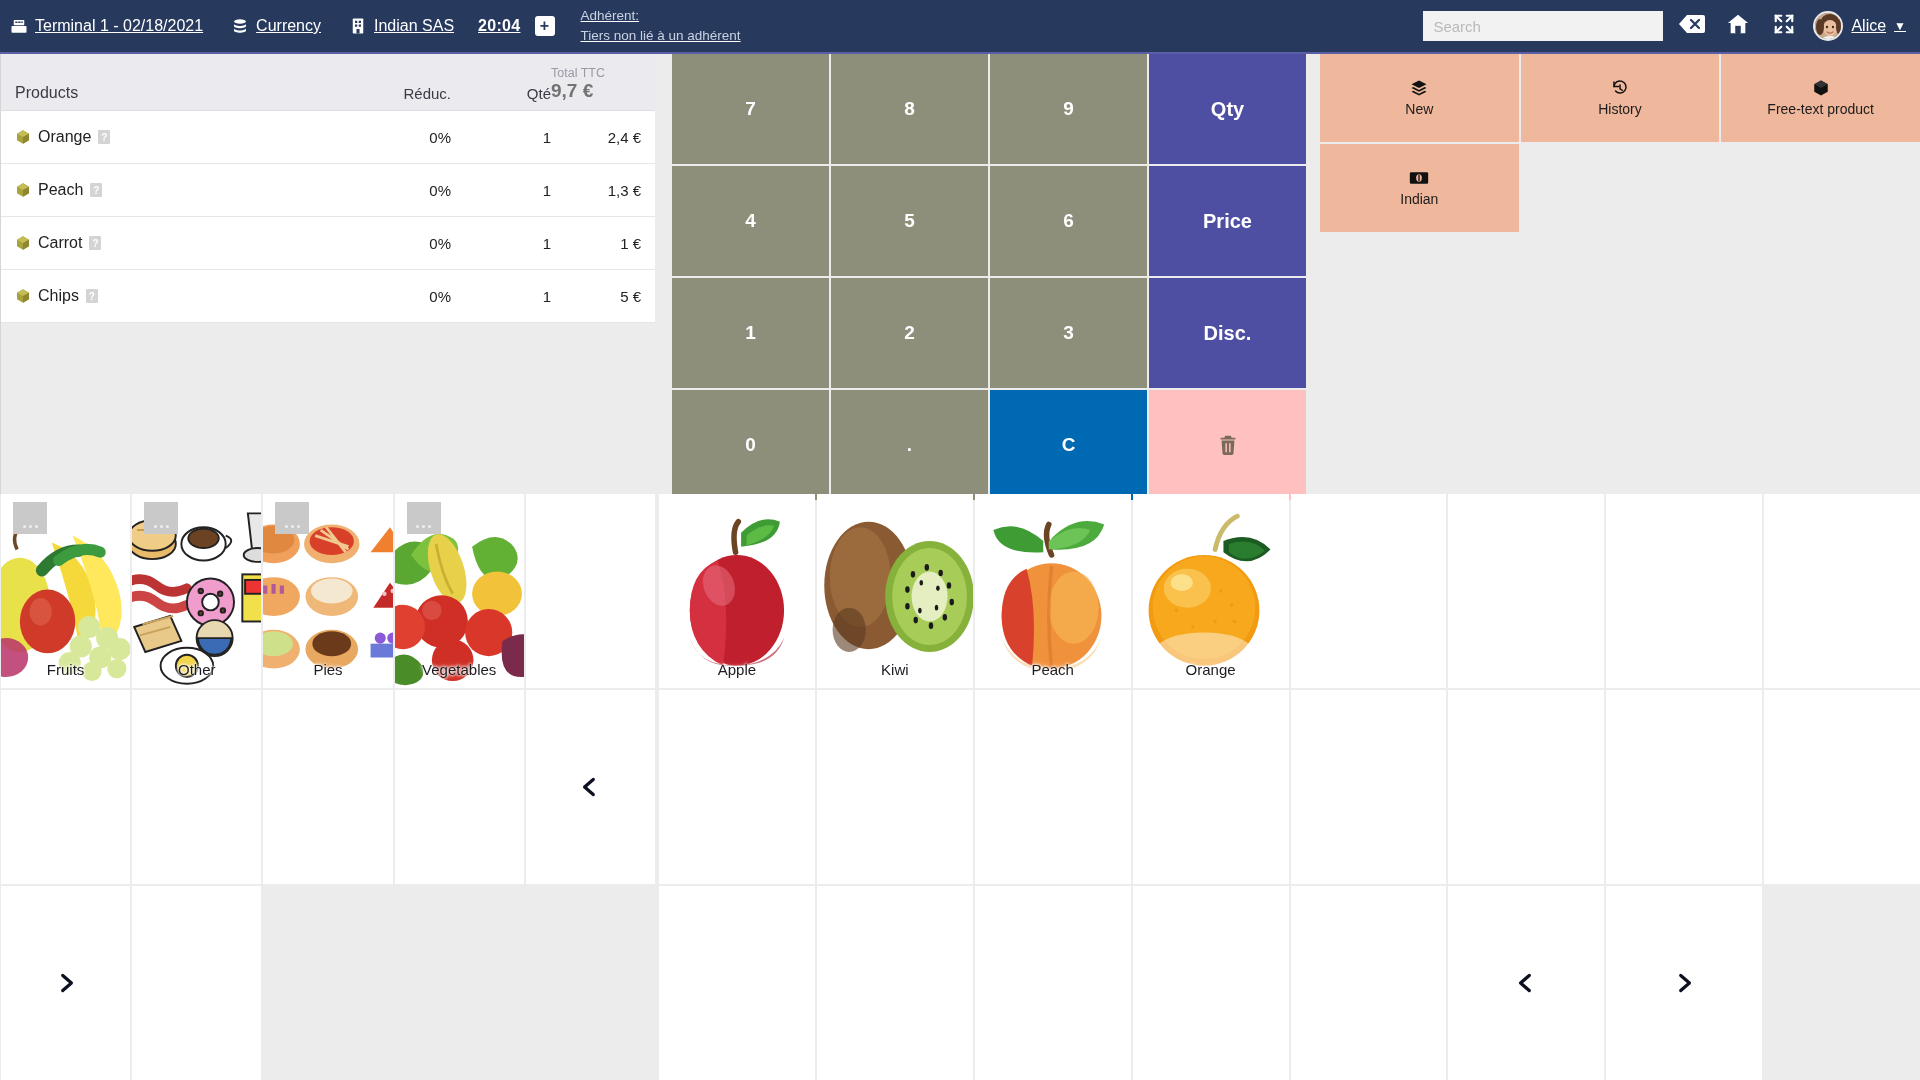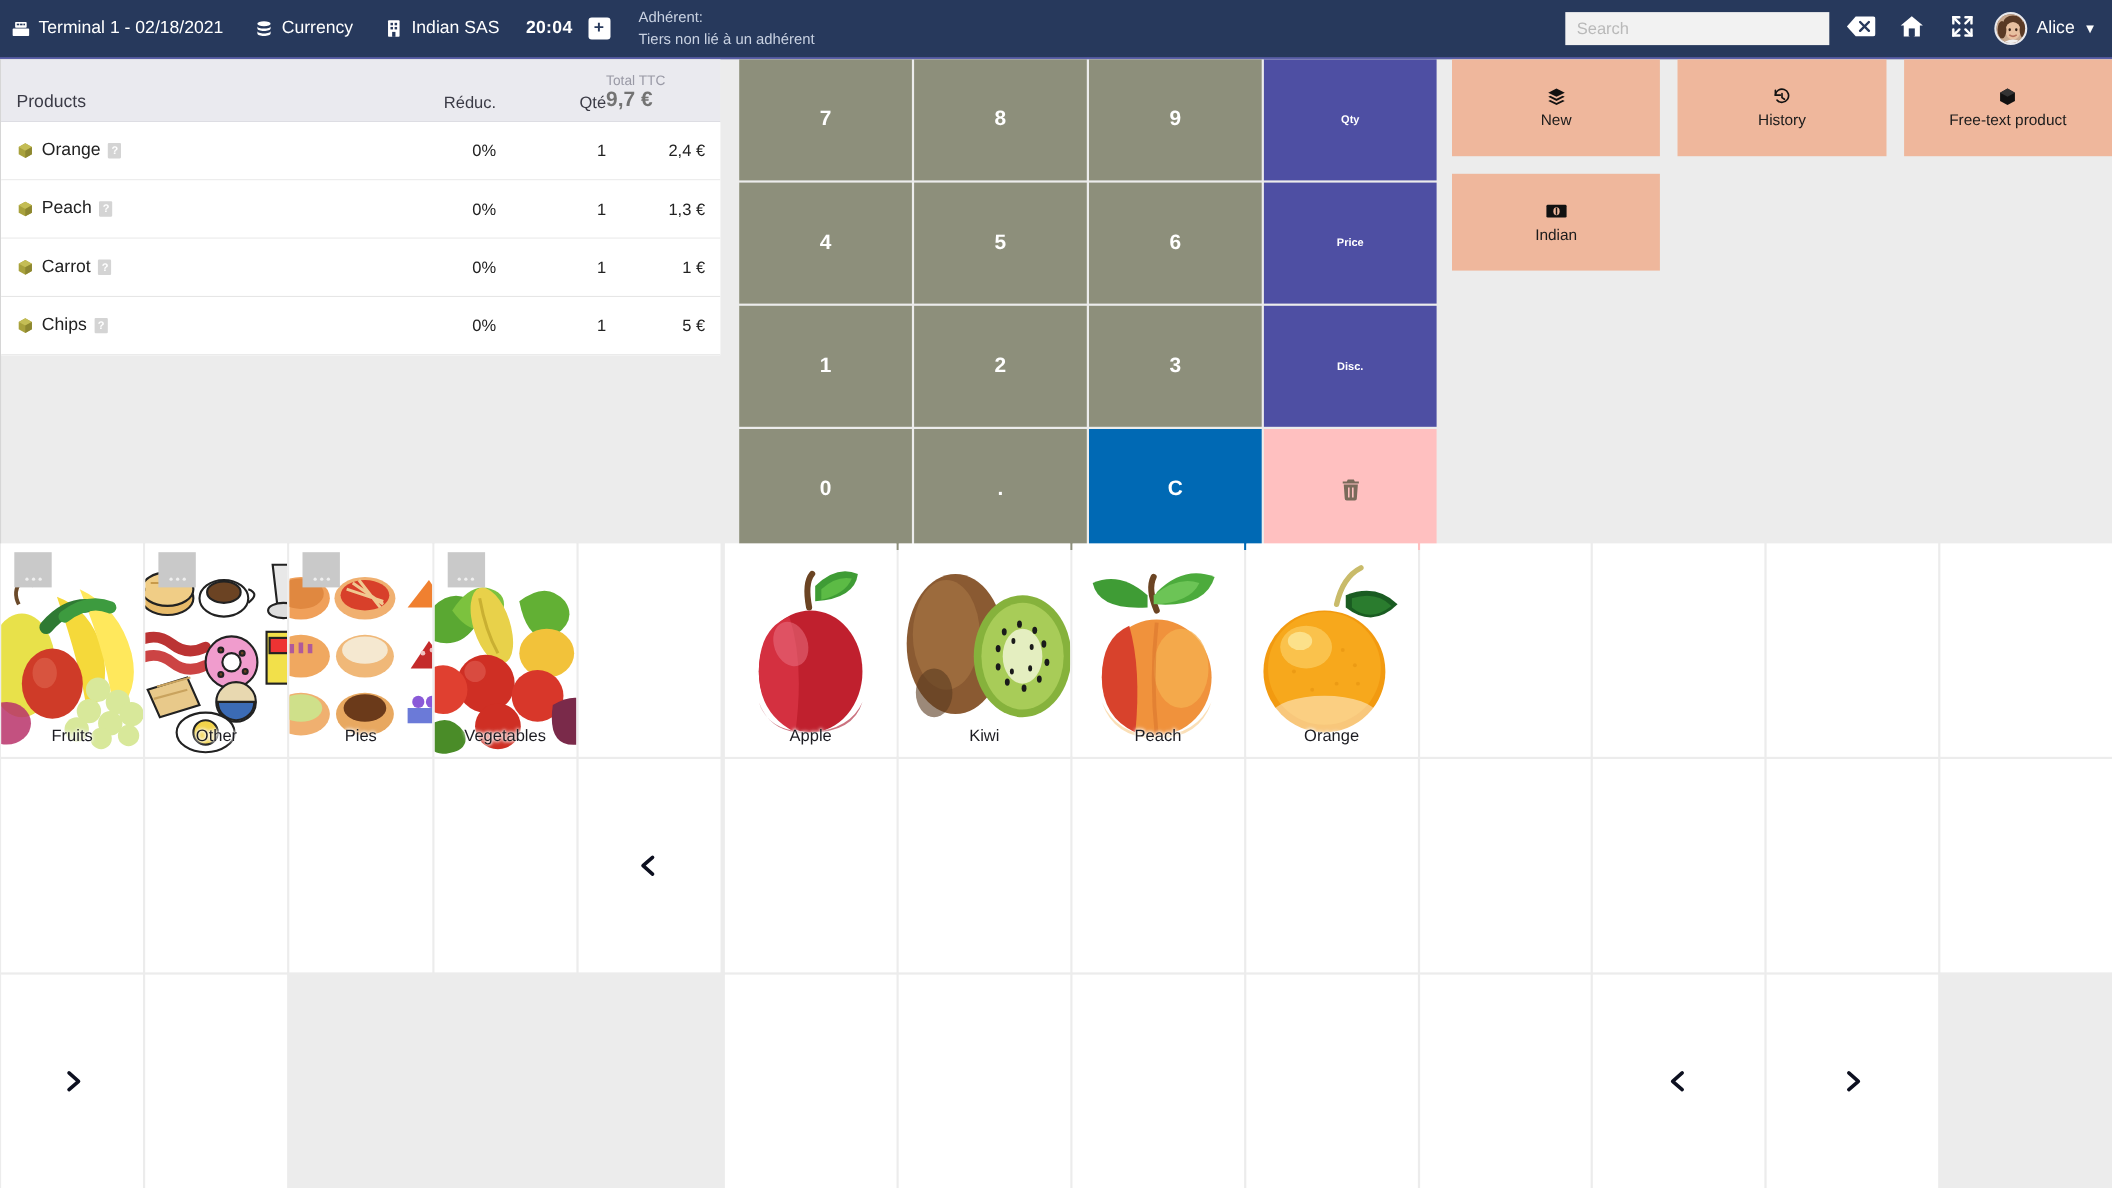--- a/index.html
+++ b/index.html
@@ -17,20 +17,21 @@
     position: absolute;
     top: 0; left: 0;
     width: 1920px;
     height: 54px;
     background: #27395c;
     display: flex;
     align-items: center;
     color: #ffffff;
     font-size: 16px;
     border-bottom: 2px solid #5b5fa8;
+    text-decoration: underline;
   }
   .tb-item {
     display: flex;
     align-items: center;
     gap: 7px;
     padding: 0 14px;
     height: 54px;
     white-space: nowrap;
   }
   .tb-item:first-child { padding-left: 10px; }
@@ -166,34 +167,34 @@
     gap: 2px;
   }
   .key {
     display: flex; align-items: center; justify-content: center;
     color: #ffffff;
     font-size: 19px; font-weight: bold;
     cursor: pointer;
     user-select: none;
   }
   .key-num { background: #8d8f7b; }
-  .key-act { background: #4e4fa3; font-size: 10px; }
+  .key-act { background: #4e4fa3; font-size: 20px; }
   .key-c   { background: #0069b4; font-size: 19px; }
   .key-del { background: #ffc0c0; }
   .key-del svg { display:block; }
 
   
   .actions {
     position: absolute;
     top: 0; left: 1320px;
     width: 600px;
     display: grid;
     grid-template-columns: repeat(3, 1fr);
     grid-auto-rows: 88px;
-    gap: 16px;
+    gap: 2px;
   }
   .act {
     background: #efb79c;
     display: flex; flex-direction: column;
     align-items: center; justify-content: center;
     gap: 4px;
     color: #1b1b1b;
     font-size: 14px;
     cursor: pointer;
     user-select: none;

